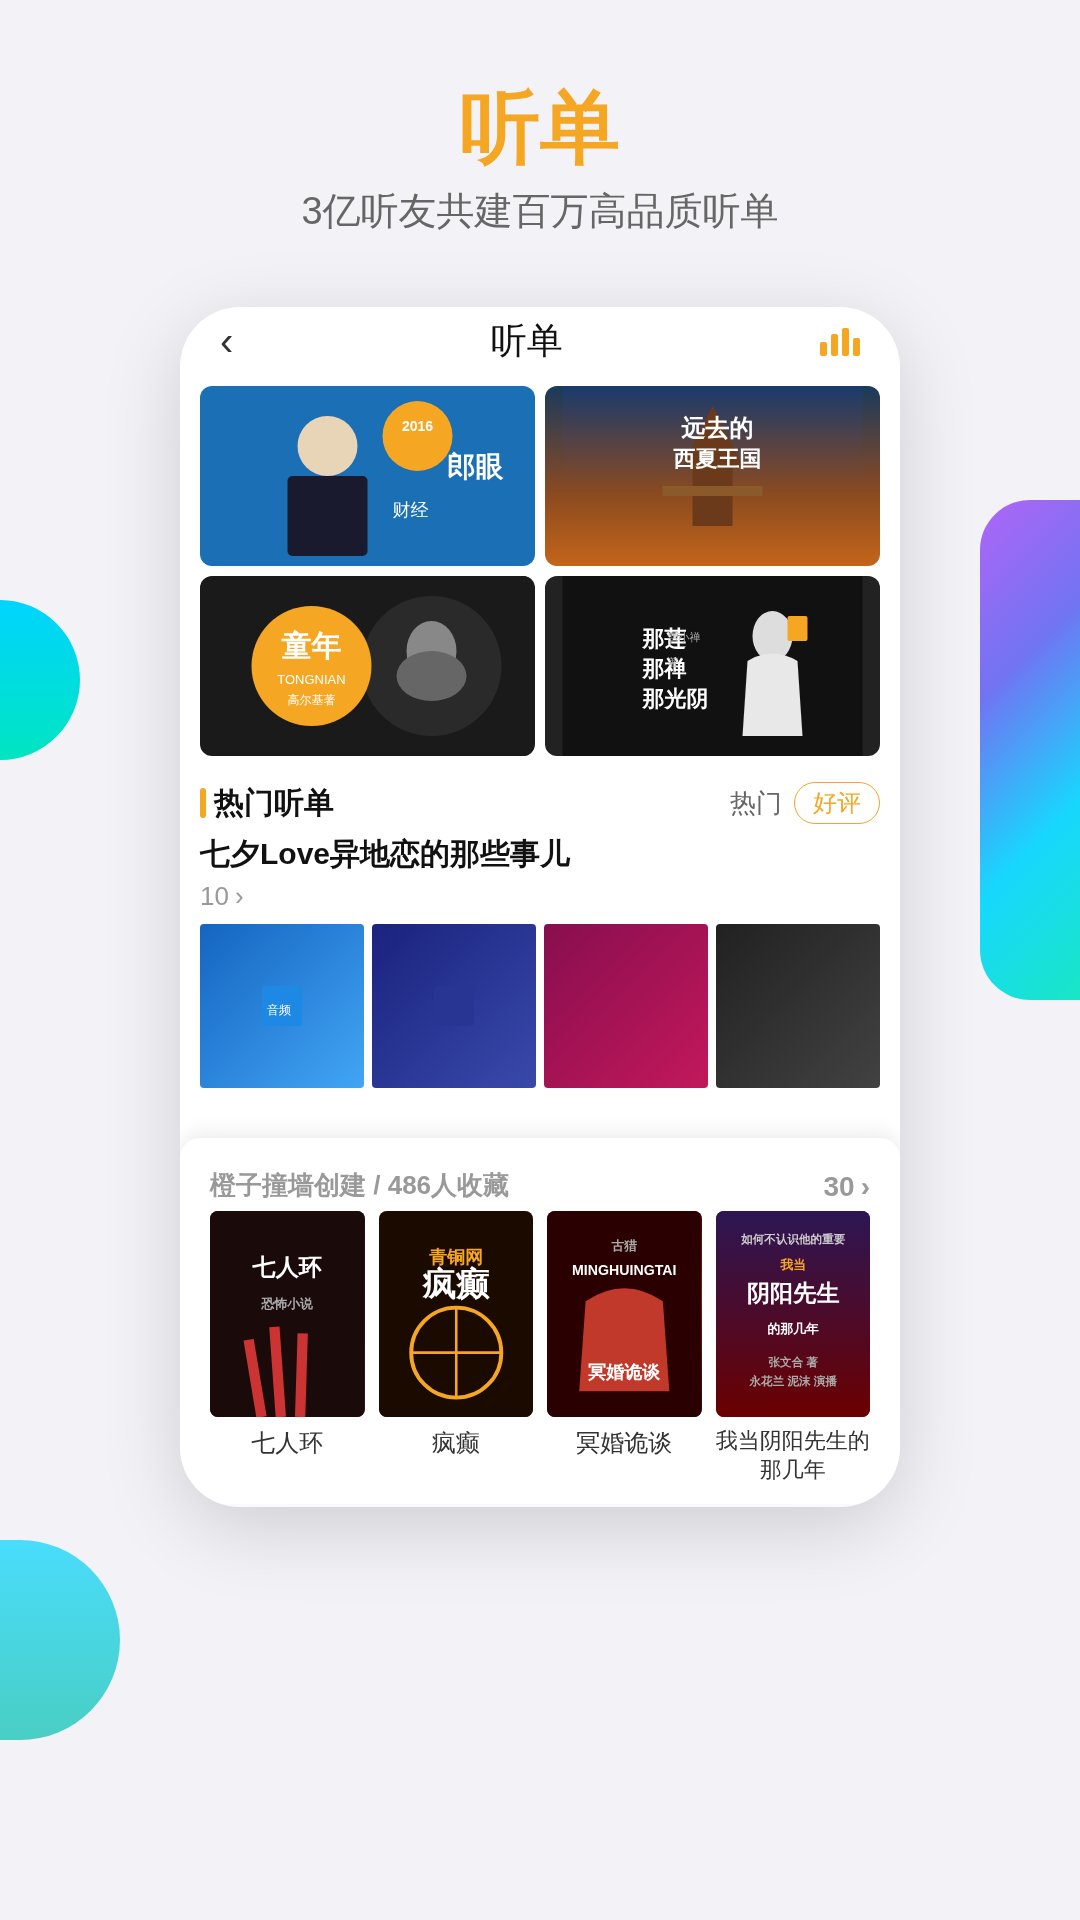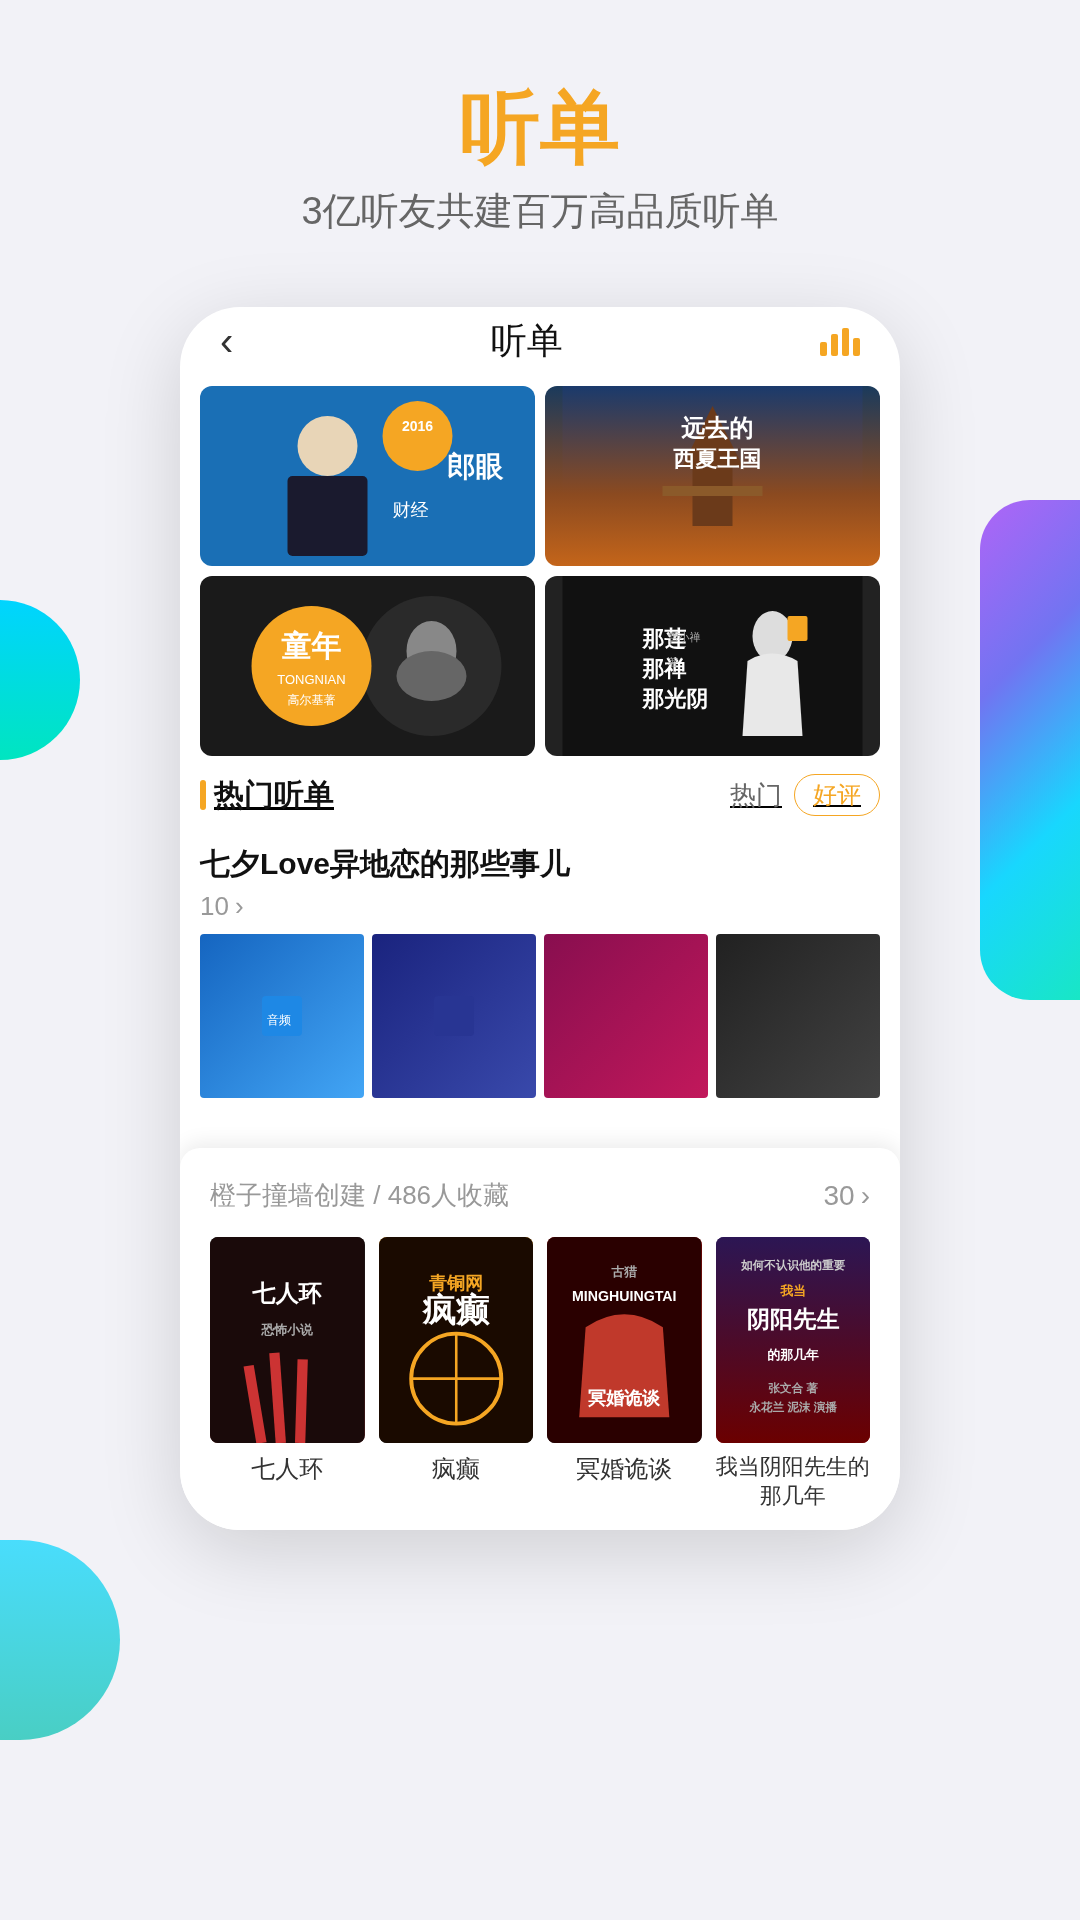--- a/index.html
+++ b/index.html
@@ -131,21 +131,21 @@
       color: #111;
       font-weight: 500;
     }
 
     
     .banner-grid {
       display: grid;
       grid-template-columns: 1fr 1fr;
       gap: 10px;
       padding: 0 20px;
-      margin-bottom: 8px;
+      margin-bottom: 16px;
     }
 
     .banner-item {
       border-radius: 12px;
       overflow: hidden;
       position: relative;
       height: 180px;
       cursor: pointer;
     }
 
@@ -181,22 +181,21 @@
 
     
     .hot-section {
       padding: 10px 20px;
     }
 
     .hot-header {
       display: flex;
       align-items: center;
       justify-content: space-between;
-      margin-bottom: 28px;
-      text-decoration: underline;
+      margin-bottom: 10px;
     }
 
     .hot-title {
       display: flex;
       align-items: center;
       gap: 8px;
       font-size: 30px;
       font-weight: 600;
       color: #111;
     }
@@ -284,22 +283,23 @@
     .bottom-card-title {
       font-size: 36px;
       font-weight: 700;
       color: #111;
       margin-bottom: 6px;
     }
 
     .bottom-card-meta {
       display: flex;
       justify-content: space-between;
-      align-items: center;
-      margin-bottom: 24px;
+      align-items: flex-end;
+      margin-bottom: 8px;
+      font-weight: bold;
     }
 
     .bottom-card-meta-text {
       font-size: 26px;
       color: #999;
     }
 
     .bottom-card-count {
       display: flex;
       align-items: center;

